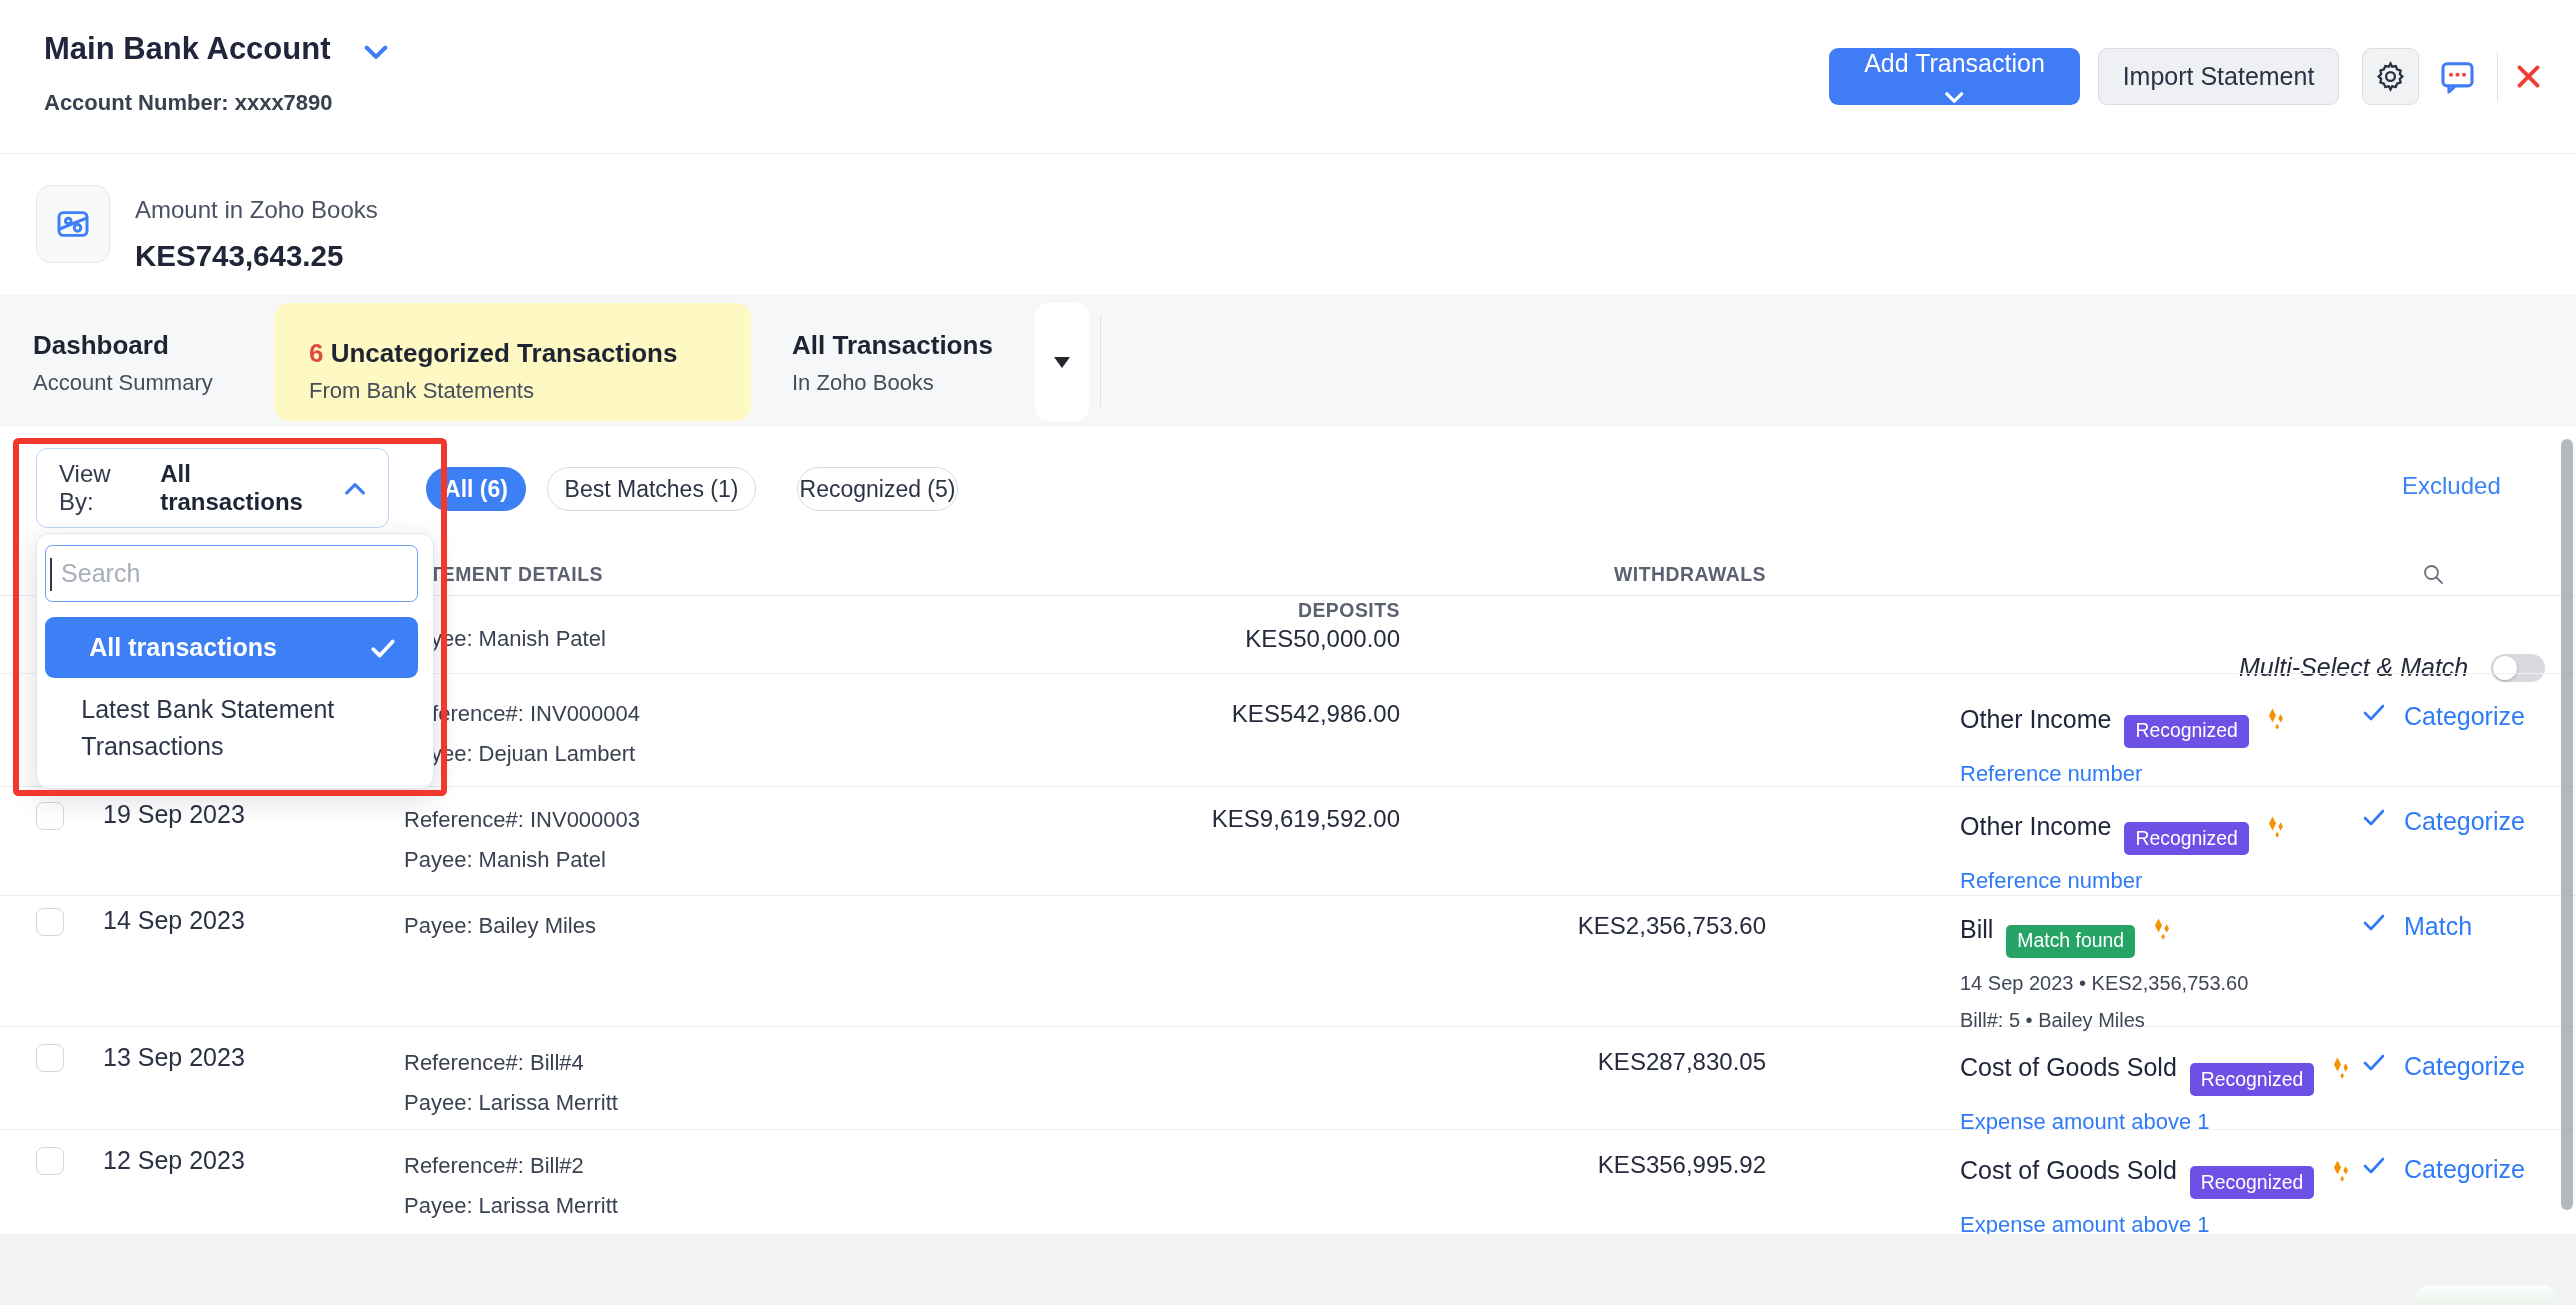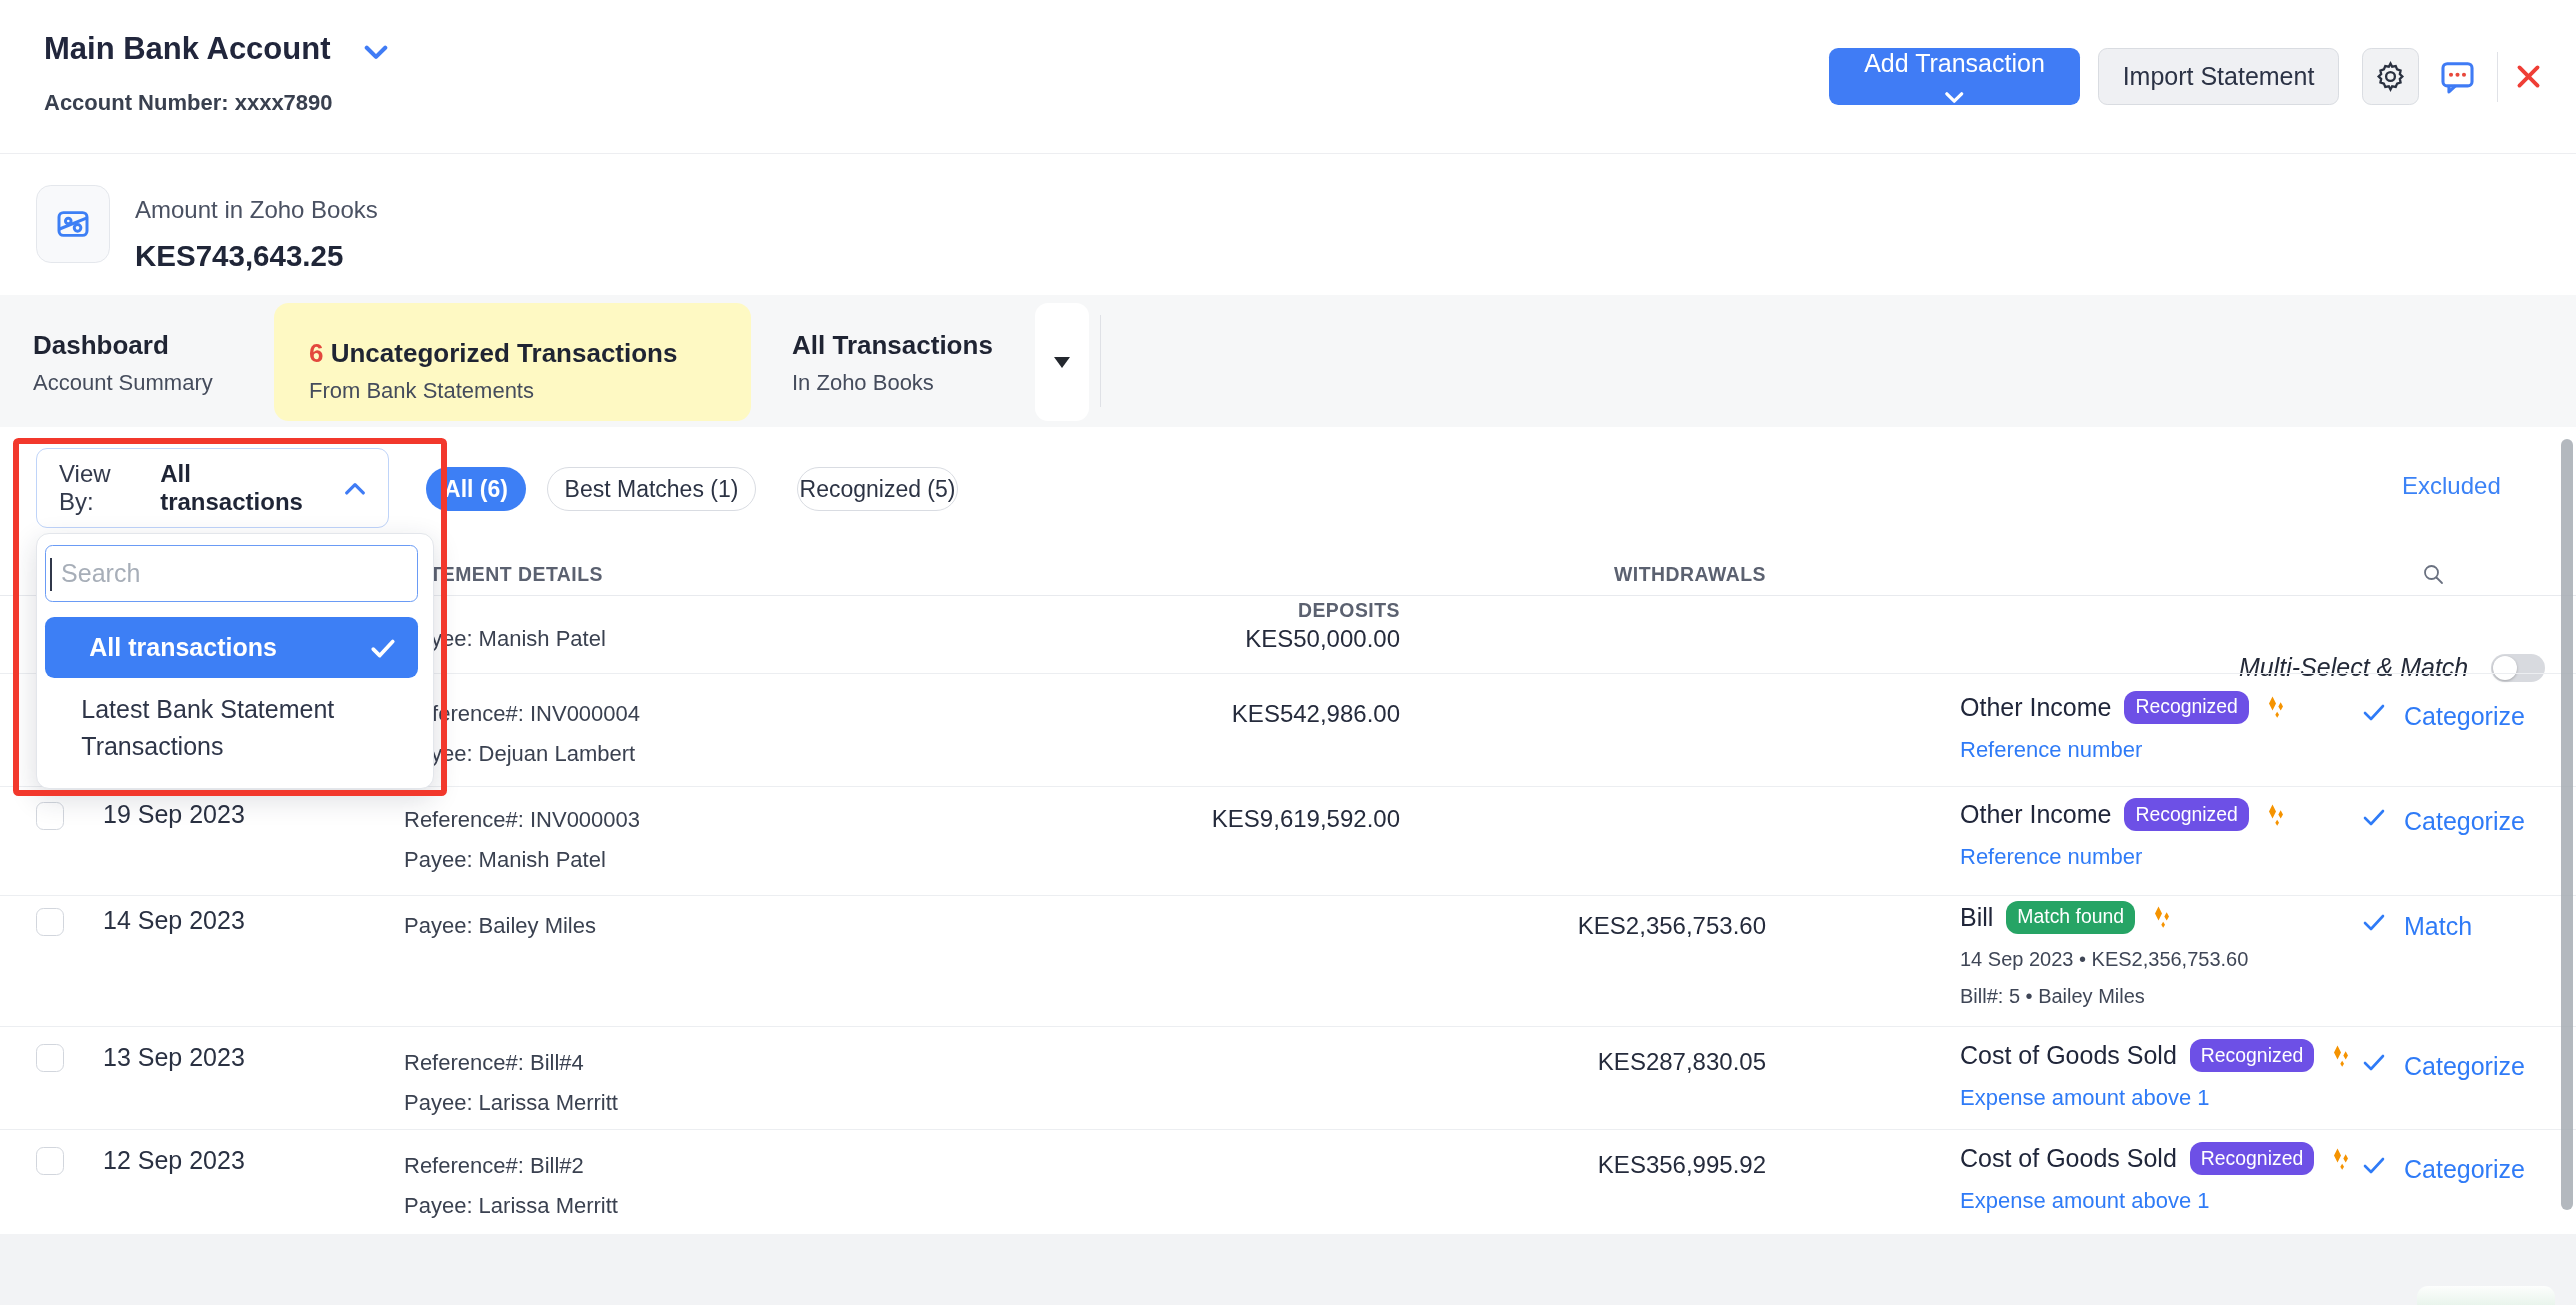--- a/index.html
+++ b/index.html
@@ -76,21 +76,21 @@
   .cell{position:absolute;}
   .checkbox{position:absolute;left:36px;width:28px;height:28px;border:1.8px solid #D2D6DD;border-radius:7.4px;background:#fff;box-sizing:border-box;cursor:pointer;top:calc(var(--pt) + 1.8px);}
   .date{left:103px;top:var(--pt);font-size:25px;color:#2A3142;}
   .details{left:404px;top:var(--pt);font-size:22px;color:#3A4150;line-height:40px;}
   .amount{font-size:24px;color:#252B3C;top:calc(var(--pt) + 5.5px);}
   .deposit{right:1176px;}
   .withdrawal{right:810px;}
   .category{left:1960px;top:var(--ct);width:517px;}
   .cat-line1{display:flex;align-items:center;gap:13px;}
   .cat-name{font-size:25px;color:#20263A;}
-  .badge{font-size:19.4px;color:#fff;padding:4.6px 11px 5.5px;border-radius:12px;white-space:nowrap;}
+  .badge{font-size:19.4px;color:#fff;padding:4.6px 11px 5.5px;border-radius:5px;white-space:nowrap;margin-top:24px;}
   .badge-purple{background:#6D50E6;}
   .badge-green{background:#26A465;}
   .cat-link{font-size:22px;color:#2F7BF7;margin-top:13px;cursor:pointer;display:inline-block;}
   .cat-sub{font-size:20px;color:#3F4656;line-height:37px;margin-top:7.4px;}
   .action{left:2362px;top:var(--at);display:flex;gap:18px;font-size:25px;font-weight:500;color:#2F7BF7;cursor:pointer;}
 
   .bottom-strip{position:absolute;left:0;top:1234px;width:100%;height:71px;background:#F2F3F5;}
   .peek-widget{position:absolute;left:2417px;top:1286px;width:138px;height:19.4px;border-radius:11px 11px 0 0;background:linear-gradient(180deg,#fdfefd,#e9f4ec);}
   .scrollbar{position:absolute;left:2561px;top:439px;width:12px;height:771px;border-radius:6.5px;background:#A6ABB3;opacity:.85;z-index:40;}
   svg{display:block;}

